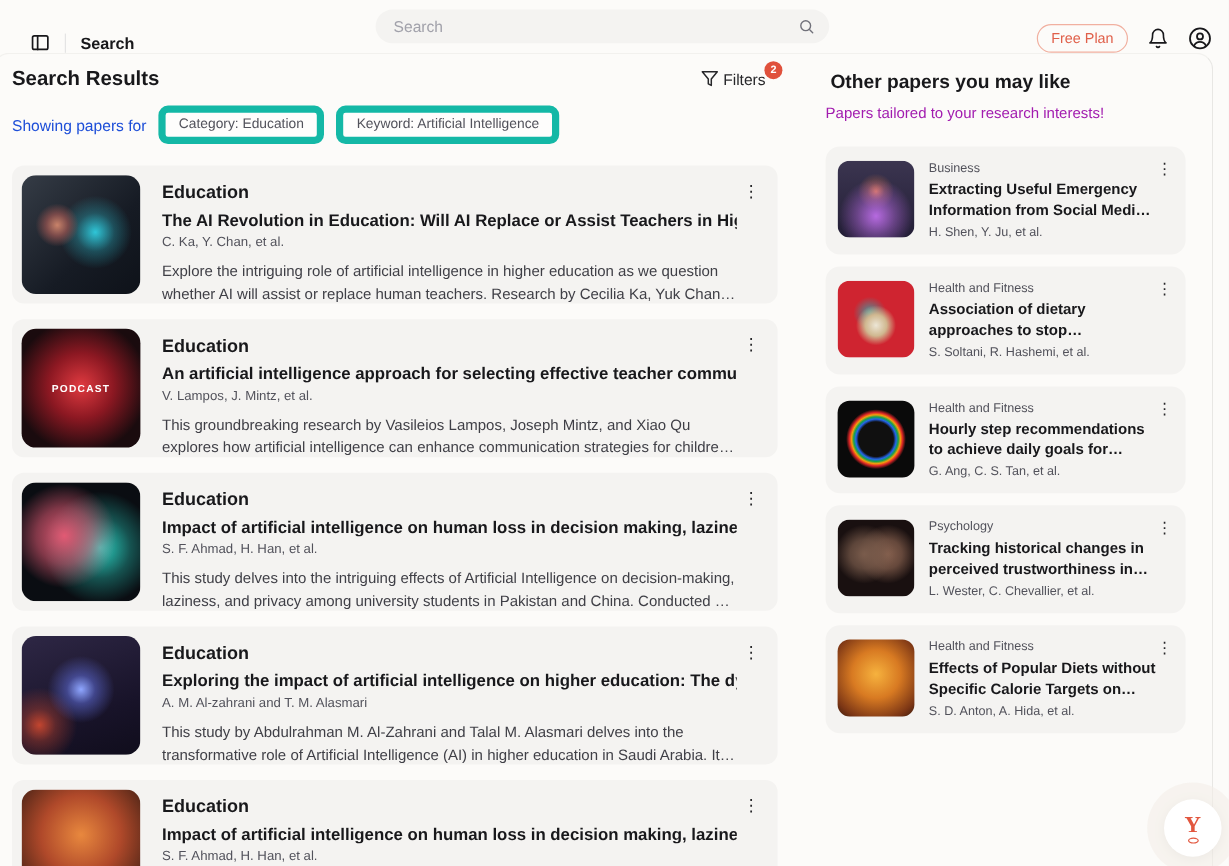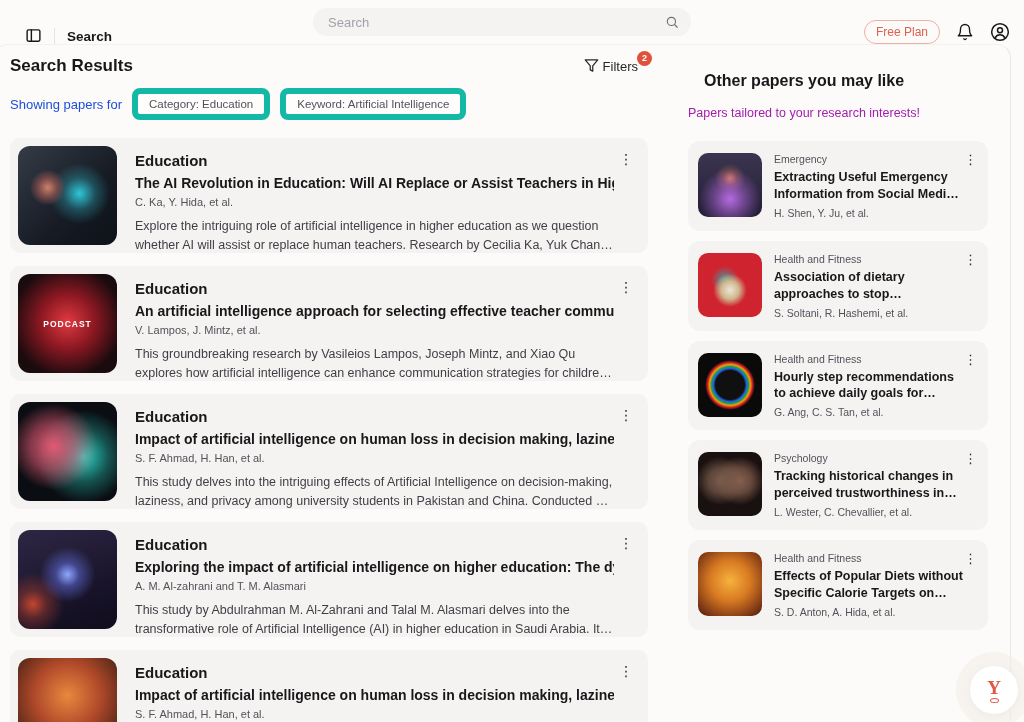--- a/index.html
+++ b/index.html
@@ -83,21 +83,21 @@
     font-size:12.5px; color:#3f3f46; margin-top:9px; line-height:1.48;
     display:-webkit-box; -webkit-line-clamp:2; -webkit-box-orient:vertical; overflow:hidden;
   }
   .kebab {
     position:absolute; top:12px; right:13px; background:none; border:none; cursor:pointer;
     font-size:14px; line-height:1; color:#27272a; padding:2px;
   }
 
   
   .side-col { position:absolute; left:688px; top:56px; width:300px; z-index:1; }
-  .sb-title { font-size:16px; font-weight:700; margin:16px; }
+  .sb-title { font-size:16px; font-weight:700; margin:4px; }
   .sb-sub { font-size:12.5px; color:#a21caf; margin-top:9px; }
   .recs-list { margin-top:21px; }
   .rec-card {
     display:flex; gap:12px; background:#f4f3f1; border-radius:12px;
     padding:12px 10px; min-height:88px; margin-bottom:10px; position:relative; cursor:pointer;
   }
   .rec-thumb { width:64px; height:64px; border-radius:10px; flex:0 0 auto; }
   .rec-body { flex:1; min-width:0; padding-right:14px; }
   .rec-cat { font-size:10.5px; color:#52525b; }
   .rec-title {
@@ -185,21 +185,21 @@
   </div>
 
   <div class="results-list" id="results-list">
   <article class="result-card">
     <div class="thumb" style="background: radial-gradient(circle at 30% 42%, rgb(201, 131, 106) 0%, rgb(122, 74, 74) 10%, rgba(0, 0, 0, 0) 20%), radial-gradient(circle at 62% 48%, rgb(47, 198, 216) 0%, rgba(47, 198, 216, 0.3) 20%, rgba(0, 0, 0, 0) 38%), linear-gradient(135deg, rgb(53, 60, 70), rgb(22, 27, 36) 60%, rgb(14, 18, 25));">
       <span class="thumb-label"></span>
     </div>
     <div class="card-body">
       <div class="cat">Education</div>
       <div class="ptitle">The AI Revolution in Education: Will AI Replace or Assist Teachers in Higher Education?</div>
-      <div class="authors">C. Ka, Y. Hida, et al.</div>
+      <div class="authors">C. Ka, Y. Chan, et al.</div>
       <div class="desc">Explore the intriguing role of artificial intelligence in higher education as we question whether AI will assist or replace human teachers. Research by Cecilia Ka, Yuk Chan, and Louisa H Y Tsi reveals that while some...</div>
     </div>
     <button class="kebab">⋮</button>
   </article>
 
   <article class="result-card">
     <div class="thumb" style="background: radial-gradient(circle at 50% 48%, rgb(224, 58, 64) 0%, rgb(140, 24, 34) 38%, rgb(26, 11, 14) 78%);">
       <span class="thumb-label">PODCAST</span>
     </div>
     <div class="card-body">
@@ -252,21 +252,21 @@
 </div>
 </main>
 
 <aside class="side-col">
   <h2 class="sb-title">Other papers you may like</h2>
   <div class="sb-sub">Papers tailored to your research interests!</div>
   <div class="recs-list" id="recs-list">
   <article class="rec-card">
     <div class="rec-thumb" style="background: radial-gradient(circle at 50% 72%, rgb(182, 106, 224) 0%, rgba(182, 106, 224, 0.45) 28%, rgba(0, 0, 0, 0) 55%), radial-gradient(circle at 50% 40%, rgb(224, 122, 74) 0%, rgba(224, 122, 74, 0.35) 14%, rgba(0, 0, 0, 0) 30%), linear-gradient(rgb(59, 53, 80), rgb(35, 30, 54));"></div>
     <div class="rec-body">
-      <div class="rec-cat">Emergency</div>
+      <div class="rec-cat">Business</div>
       <div class="rec-title">Extracting Useful Emergency Information from Social Media: A...</div>
       <div class="rec-authors">H. Shen, Y. Ju, et al.</div>
     </div>
     <button class="kebab">⋮</button>
   </article>
 
   <article class="rec-card">
     <div class="rec-thumb" style="background: radial-gradient(circle at 50% 58%, rgb(236, 230, 214) 0%, rgb(208, 184, 144) 18%, rgba(0, 0, 0, 0) 34%), radial-gradient(circle at 42% 42%, rgb(58, 160, 168) 0%, rgba(58, 160, 168, 0.5) 12%, rgba(0, 0, 0, 0) 26%), rgb(207, 36, 48);"></div>
     <div class="rec-body">
       <div class="rec-cat">Health and Fitness</div>

